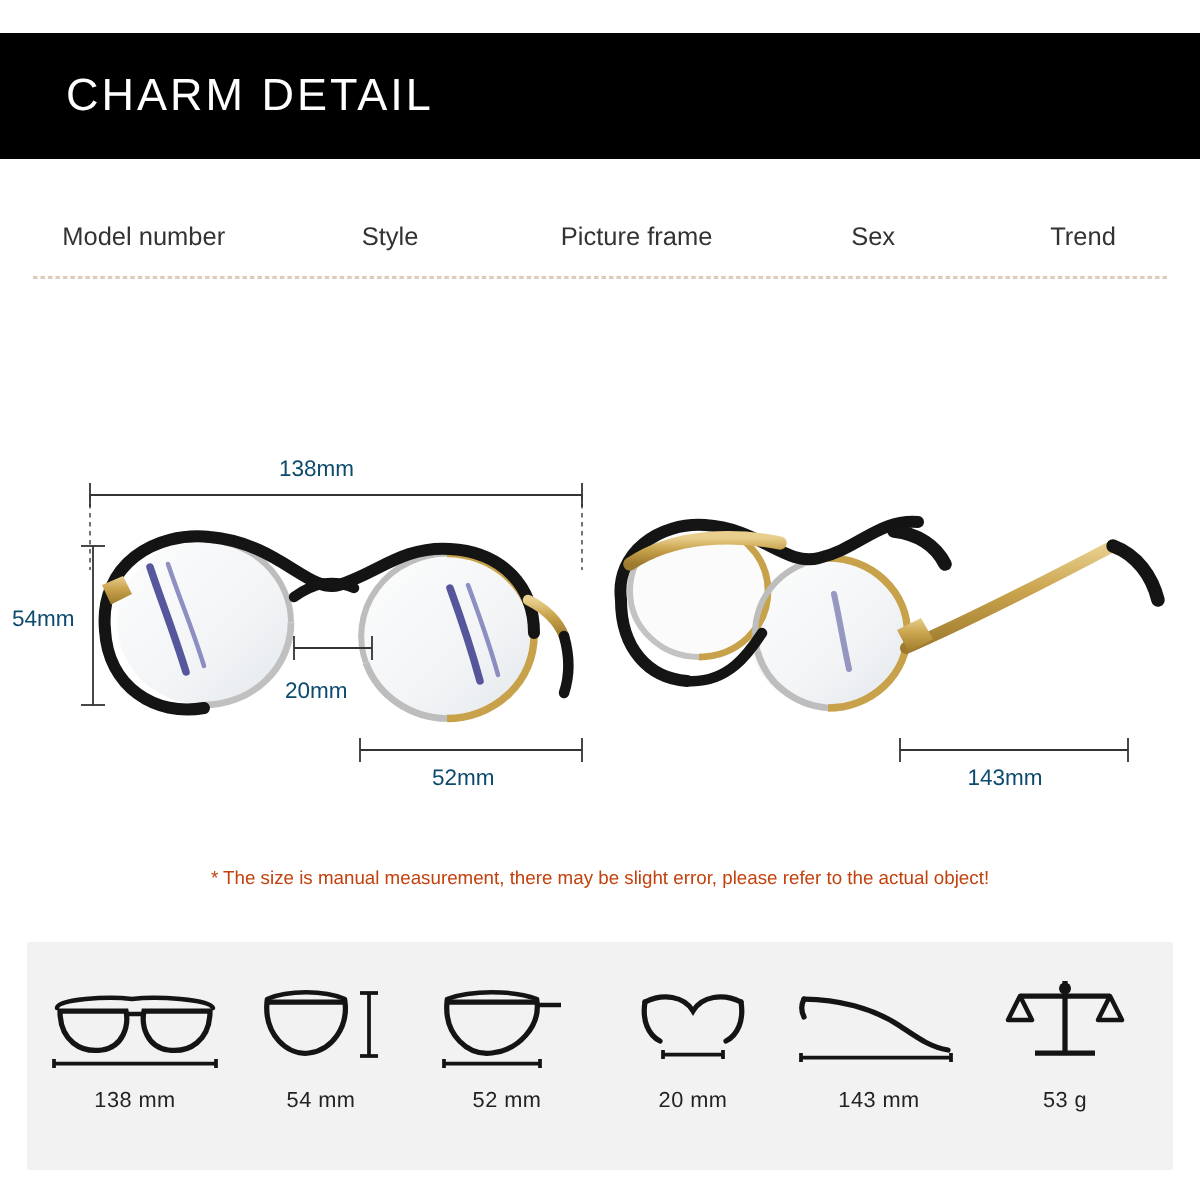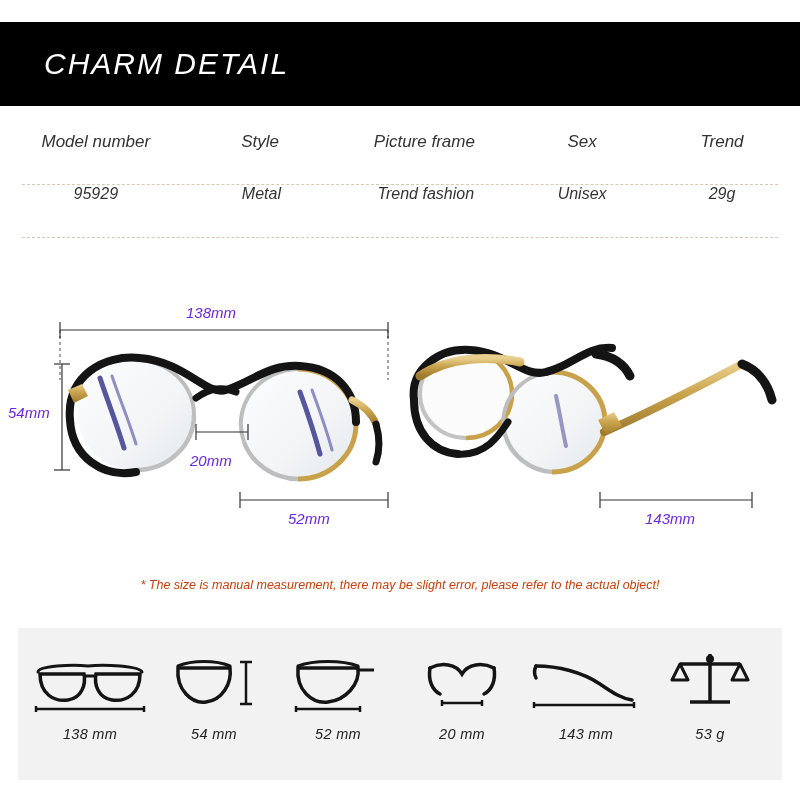--- a/index.html
+++ b/index.html
@@ -13,21 +13,20 @@
     font-family: "Liberation Sans", sans-serif;
     color: #222;
     overflow: hidden;
   }
 
   .page {
     position: relative;
     width: 800px;
     height: 580px;
     background: #ffffff;
-    font-style: italic;
   }
 
   
   .banner {
     position: absolute;
     left: 0;
     top: 22px;
     width: 800px;
     height: 84px;
     background: #000000;
@@ -44,20 +43,21 @@
 
   
   .spec-table {
     position: absolute;
     left: 22px;
     top: 132px;
     width: 756px;
   }
   .spec-row {
     display: flex;
+    align-items: center;
     height: 52px;
     gap: 18px;
   }
   .spec-row.head {
     font-size: 17px;
     color: #333;
   }
   .spec-row.vals {
     font-size: 16px;
     color: #333;
@@ -82,21 +82,21 @@
     position: absolute;
     left: 0;
     top: 272px;
     width: 800px;
     height: 290px;
   }
 
   .mlabel {
     position: absolute;
     font-size: 15px;
-    color: #6d28d9;
+    color: #0c4a6e;
     white-space: nowrap;
   }
 
   
   .footnote {
     position: absolute;
     left: 0;
     top: 578px;
     width: 800px;
     text-align: center;
@@ -150,27 +150,20 @@
 
   <div class="spec-table">
     <div class="spec-row head">
       <div class="spec-cell c0">Model number</div>
       <div class="spec-cell c2">Style</div>
       <div class="spec-cell c1">Picture frame</div>
       <div class="spec-cell c3">Sex</div>
       <div class="spec-cell c4">Trend</div>
     </div>
     <div class="divider-dashed"></div>
-    <div class="spec-row vals">
-      <div class="spec-cell c0">95929</div>
-      <div class="spec-cell c1">Metal</div>
-      <div class="spec-cell c2">Trend fashion</div>
-      <div class="spec-cell c3">Unisex</div>
-      <div class="spec-cell c4">29g</div>
-    </div>
     <div class="divider-dashed"></div>
   </div>
 
   <div class="measure-area">
 
     <svg width="800" height="290" viewBox="0 0 800 290">
       <defs>
         <linearGradient id="goldgrad" x1="0" y1="0" x2="0" y2="1">
           <stop offset="0%" stop-color="#e8cf8e"></stop>
           <stop offset="45%" stop-color="#c9a34c"></stop>

